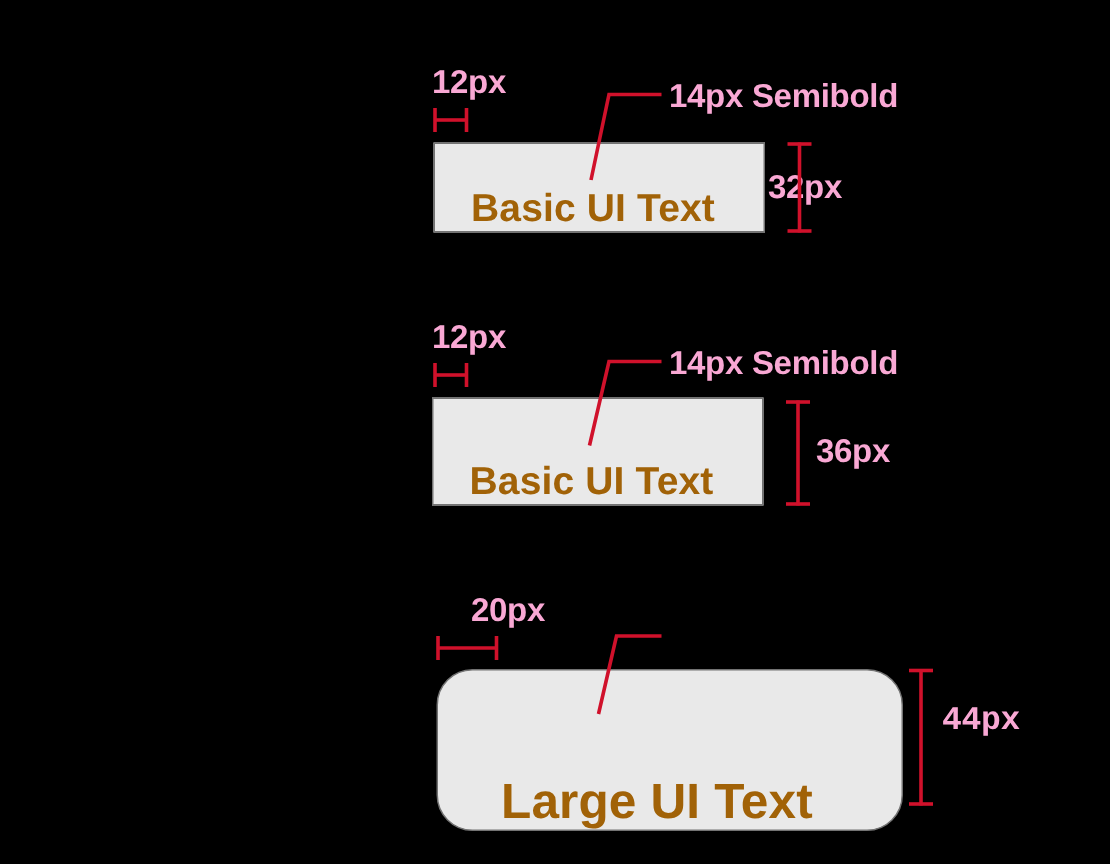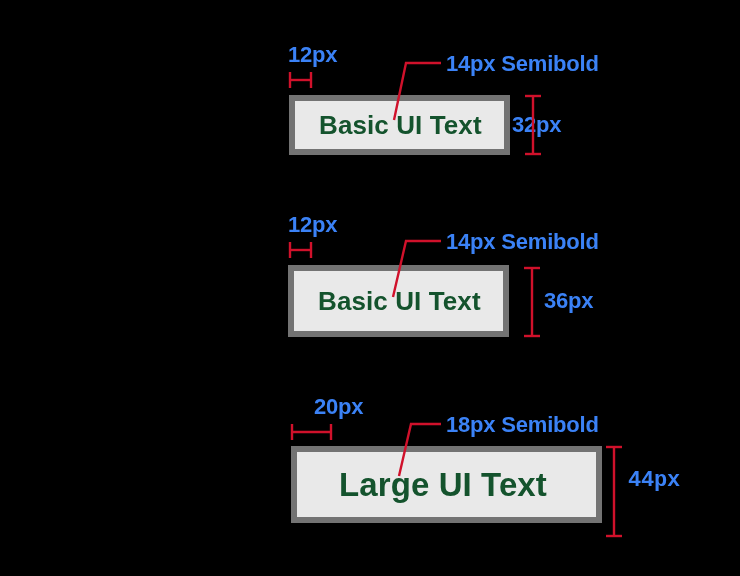--- a/index.html
+++ b/index.html
@@ -22,24 +22,24 @@
     width: 740px;
     height: 576px;
     background: #000000;
   }
 
   
   .ui-box {
     position: absolute;
     box-sizing: border-box;
     background: #e9e9e9;
-    border: 6px solid #737373;
+    border: 1px solid #737373;
     display: flex;
-    align-items: center;
-    color: #14532d;
+    align-items: flex-end;
+    color: #a16207;
     white-space: nowrap;
   }
   .ui-box .box-label {
     display: block;
     font-weight: 600;
     letter-spacing: 0.1px;
   }
 
   #box-1 {
     left: 289px;  top: 95px;
@@ -50,29 +50,30 @@
 
   #box-2 {
     left: 288px;  top: 265px;
     width: 221px; height: 72px;
     padding-left: 24px;
   }
   #box-2 .box-label { font-size: 26px; }
 
   #box-3 {
     left: 291px;  top: 446px;
-    width: 311px; height: 77px;
+    width: 311px; height: 108px;
     padding-left: 42px;
+    border-radius: 24px;
   }
   #box-3 .box-label { font-size: 33px; }
 
   
   .anno-text {
     position: absolute;
-    color: #3b82f6;
+    color: #f9a8d4;
     font-size: 22px;
     font-weight: 600;
     white-space: nowrap;
     letter-spacing: -0.2px;
   }
 
   
   #pad-label-1 { left: 288px; top: 42px; }
   #pad-label-2 { left: 288px; top: 212px; }
   #pad-label-3 { left: 289px; top: 394px; margin-left: 25px; }
@@ -111,21 +112,20 @@
     <span class="box-label">Basic UI Text</span>
   </div>
   <div id="pad-label-2" class="anno-text">12px</div>
   <div id="font-label-2" class="anno-text">14px Semibold</div>
   <div id="height-label-2" class="anno-text">36px</div>
 
   <div id="box-3" class="ui-box">
     <span class="box-label">Large UI Text</span>
   </div>
   <div id="pad-label-3" class="anno-text">20px</div>
-  <div id="font-label-3" class="anno-text">18px Semibold</div>
   <div id="height-label-3" class="anno-text">44px</div>
 
   <svg class="measure-layer" width="740" height="576" viewBox="0 0 740 576">
     <g stroke="#d0112b" stroke-width="2.4" fill="none" stroke-linecap="butt">
 
       <g>
         <line x1="290" y1="72" x2="290" y2="88"></line>
         <line x1="311" y1="72" x2="311" y2="88"></line>
         <line x1="290" y1="80" x2="311" y2="80"></line>
       </g>

